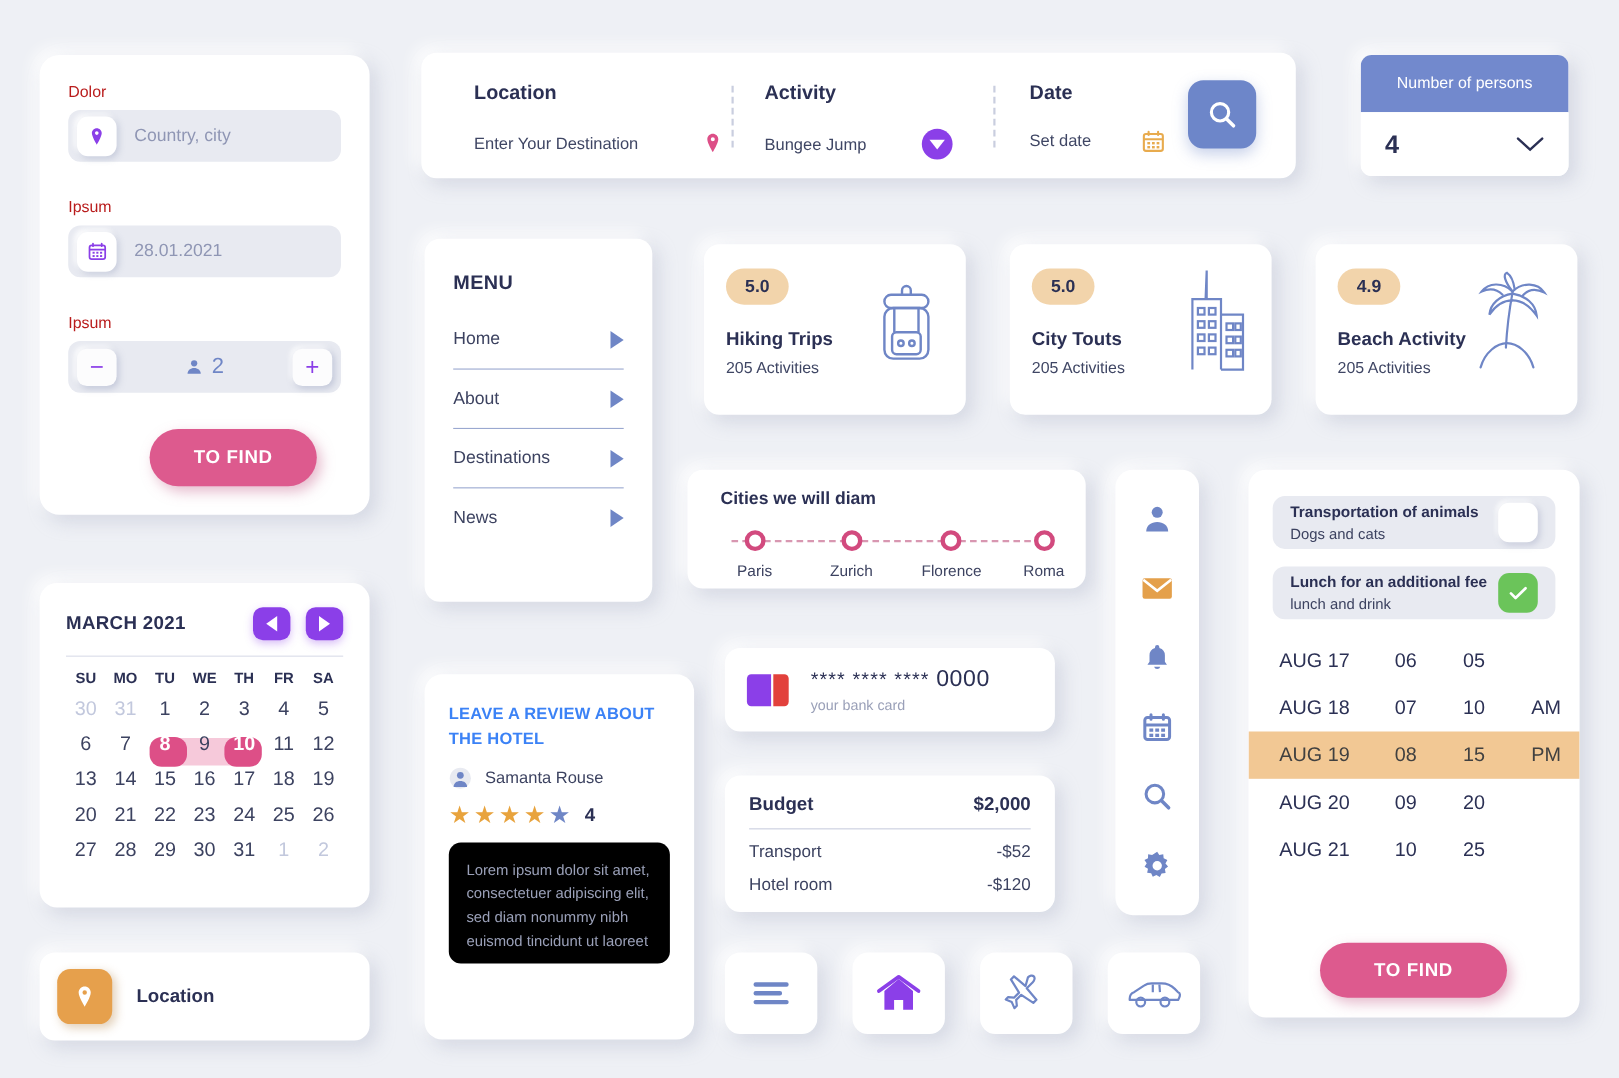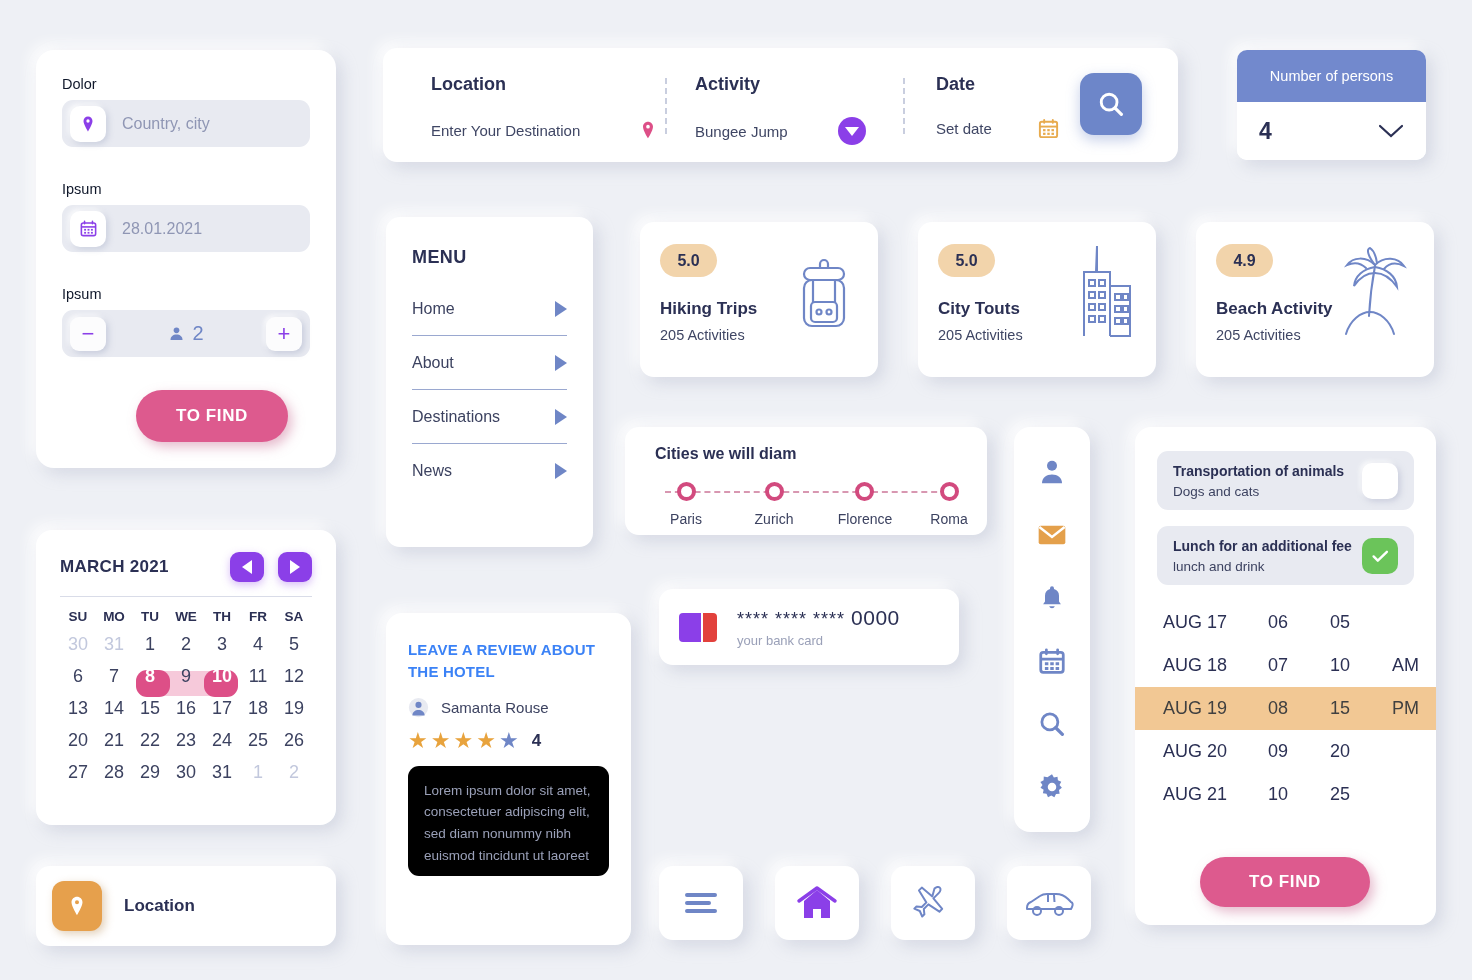--- a/index.html
+++ b/index.html
@@ -12,21 +12,21 @@
   .stage { position: relative; width: 1472px; height: 980px; }
   .card {
     position: absolute;
     background: #ffffff;
     border-radius: 16px;
     box-shadow: 6px 6px 16px rgba(174,180,200,0.38), -6px -6px 14px rgba(255,255,255,0.92);
   }
 
   
   #left-panel { left:36px; top:50px; width:300px; height:418px; border-radius:18px; }
-  .lp-label { position:absolute; font-size:14.5px; color:#0f172a; }
+  .lp-label { position:absolute; font-size:14.5px; color:#b91c1c; }
   .lp-field {
     position:absolute; left:26px; width:248px; height:47px;
     background:#e8eaf1; border-radius:11px; display:flex; align-items:center; padding-left:8px;
   }
   .lp-icon-btn {
     width:36px; height:36px; border-radius:10px; background:#fff;
     display:flex; align-items:center; justify-content:center;
     box-shadow: 2px 2px 6px rgba(160,168,195,0.45), -2px -2px 5px #ffffff;
     flex:0 0 auto;
   }
@@ -145,21 +145,21 @@
 
   
   #iconstrip { left:1014px; top:427px; width:76px; height:405px; border-radius:16px;
                display:flex; flex-direction:column; align-items:center; justify-content:space-around;
                padding:14px 0; }
   .strip-ico { width:40px; height:40px; display:flex; align-items:center; justify-content:center; cursor:pointer; }
 
   
   #optpanel { left:1135px; top:427px; width:301px; height:498px; border-radius:16px;
               padding-top:24px; overflow:hidden; }
-  .opt-row { margin:0 22px 16px; height:59px; background:#e8eaf1; border-radius:11px;
+  .opt-row { margin:0 22px 16px; height:48px; background:#e8eaf1; border-radius:11px;
              display:flex; align-items:center; justify-content:space-between; padding:0 16px; }
   .opt-t1 { font-size:14px; font-weight:700; color:#2b3054; }
   .opt-t2 { font-size:13.5px; color:#3c4260; margin-top:5px; }
   .chk { width:36px; height:36px; border-radius:10px; background:#fff; cursor:pointer;
          box-shadow: 2px 2px 6px rgba(165,172,198,0.5), -2px -2px 5px #fff; }
   .chk.on { background:#6bc45a; display:flex; align-items:center; justify-content:center;
             box-shadow:none; }
   .time-row { display:grid; grid-template-columns: 105px 62px 62px 60px; align-items:center;
               height:43px; padding-left:28px; font-size:18px; color:#2b3054; }
   .time-row.hl { background:#f2c894; color:#404040; }
@@ -489,20 +489,34 @@
       </div>
     <div>
       <div class="cc-num">
         <span>**** **** ****</span>
         <b>0000</b>
       </div>
       <div class="cc-sub">your bank card</div>
     </div>
   </div>
 
+  <div class="card" id="budget">
+    <div class="bud-head">
+      <span>Budget</span>
+      <span>$2,000</span>
+    </div>
+    <div class="bud-row">
+      <span>Transport</span>
+      <span>-$52</span>
+    </div>
+    <div class="bud-row">
+      <span>Hotel room</span>
+      <span>-$120</span>
+    </div>
+  </div>
 
   <div class="card" id="iconstrip">
     <div class="strip-ico">
       <svg width="30" height="30" viewBox="0 0 24 24">
           <circle cx="12" cy="7" r="4" fill="#6f86c6"></circle>
           <path d="M4 21c0-4.5 3.6-7 8-7s8 2.5 8 7z" fill="#6f86c6"></path>
         </svg>
     </div>
     <div class="strip-ico">
       <svg width="32" height="32" viewBox="0 0 24 24">

